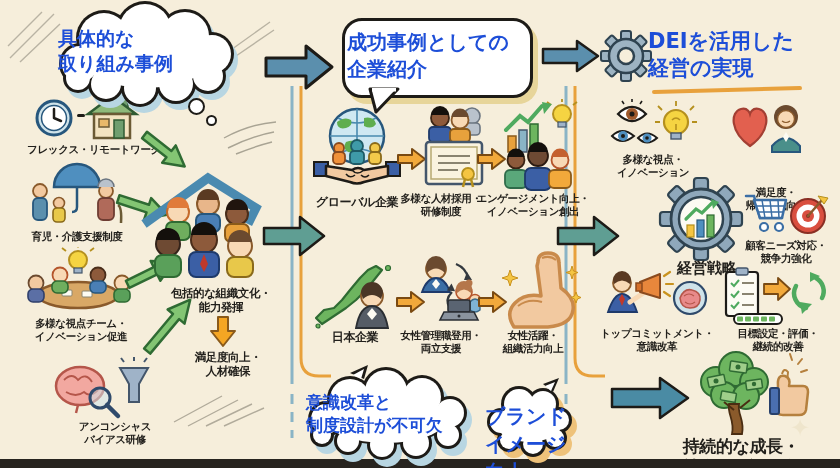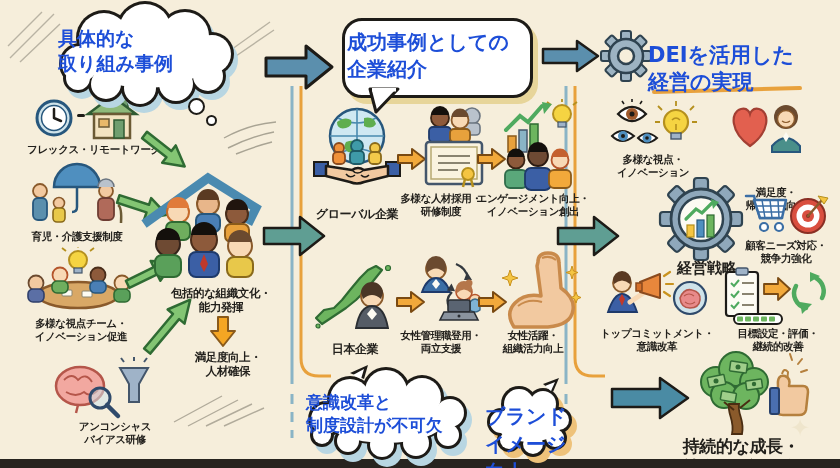--- a/index.html
+++ b/index.html
@@ -8,21 +8,21 @@
     background:#f6eedb;
     font-family:"DejaVu Sans","Liberation Sans",sans-serif;
     color:#22201c;
   }
   .abs{position:absolute;}
   .lbl{
     position:absolute;text-align:center;font-weight:700;
     font-size:10.5px;line-height:1.25;letter-spacing:-0.4px;
     white-space:pre-line;color:#22201c;
   }
-  .lbl.md{font-size:12px;margin-top:12px;}
+  .lbl.md{font-size:12px;}
   .lbl.lg{font-size:15px;letter-spacing:0;}
   .bubble-title{
     position:absolute;text-align:left;font-weight:800;
     white-space:pre-line;color:#1d4ed8;z-index:5;
   }
   .speech{
     position:absolute;background:#fff;border:3.5px solid #1d1b17;
     border-radius:20px;box-shadow:5px 6px 0 #e7d59a;z-index:3;
   }
   .dot{
@@ -453,21 +453,21 @@
         <rect x="15" y="-5" width="10" height="10" rx="2"></rect>
         <rect x="-5" y="-25" width="10" height="10" rx="2" transform="rotate(45)"></rect>
         <rect x="-5" y="15" width="10" height="10" rx="2" transform="rotate(45)"></rect>
         <rect x="-25" y="-5" width="10" height="10" rx="2" transform="rotate(45)"></rect>
         <rect x="15" y="-5" width="10" height="10" rx="2" transform="rotate(45)"></rect>
       </g>
       <circle r="17" fill="#9db3c2" stroke="#2f4350" stroke-width="2.5"></circle>
       <circle r="8" fill="#f6eedb" stroke="#2f4350" stroke-width="2.5"></circle>
     </g>
   </svg>
-  <div class="bubble-title" style="left:648px;top:42px;width:172px;font-size:21px;line-height:1.3;">DEIを活用した
+  <div class="bubble-title" style="left:648px;top:28px;width:172px;font-size:21px;line-height:1.3;">DEIを活用した
 経営の実現</div>
   <div class="underline" style="left:652px;top:88px;width:150px;height:4px;"></div>
 
   <svg class="abs" style="left:610px;top:100px" width="84" height="52" viewBox="0 0 84 52">
     <path d="M8 14 Q22 0 36 14 Q22 28 8 14 Z" fill="#fff" stroke="#1d1b17" stroke-width="2.2"></path>
     <circle cx="22" cy="14" r="6" fill="#a05a2c"></circle>
       <circle cx="22" cy="14" r="2.5" fill="#1d1b17"></circle>
     <path d="M14 4 l-2 -3 M22 2 v-3 M30 4 l2 -3" stroke="#1d1b17" stroke-width="1.6"></path>
     <path d="M2 36 Q12 26 24 36 Q12 46 2 36 Z" fill="#fff" stroke="#1d1b17" stroke-width="2"></path>
     <circle cx="13" cy="36" r="5" fill="#4f8fbf"></circle>

